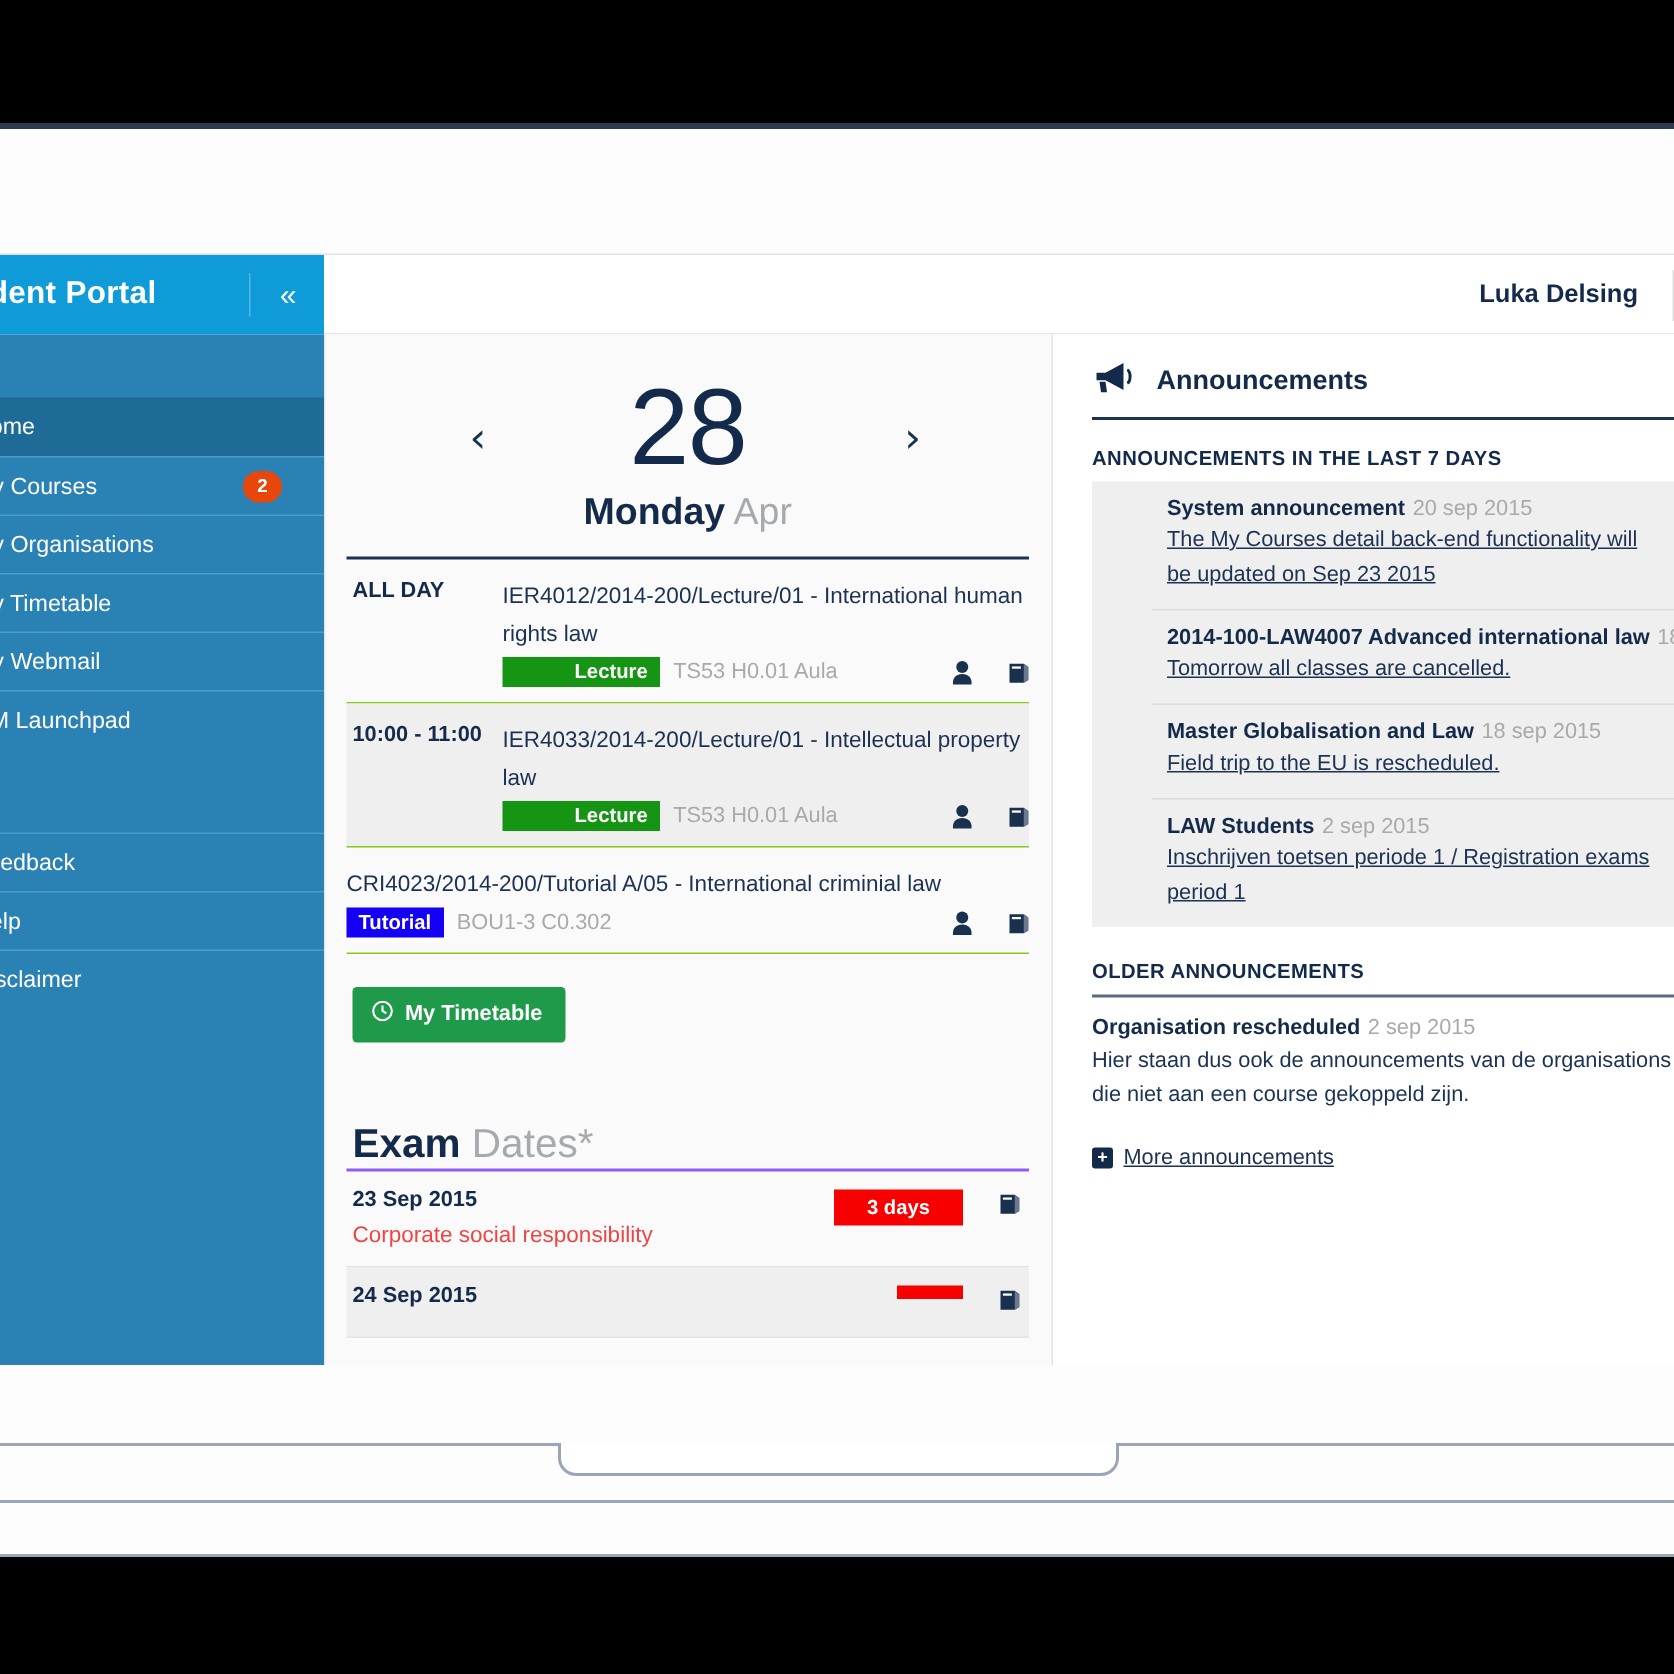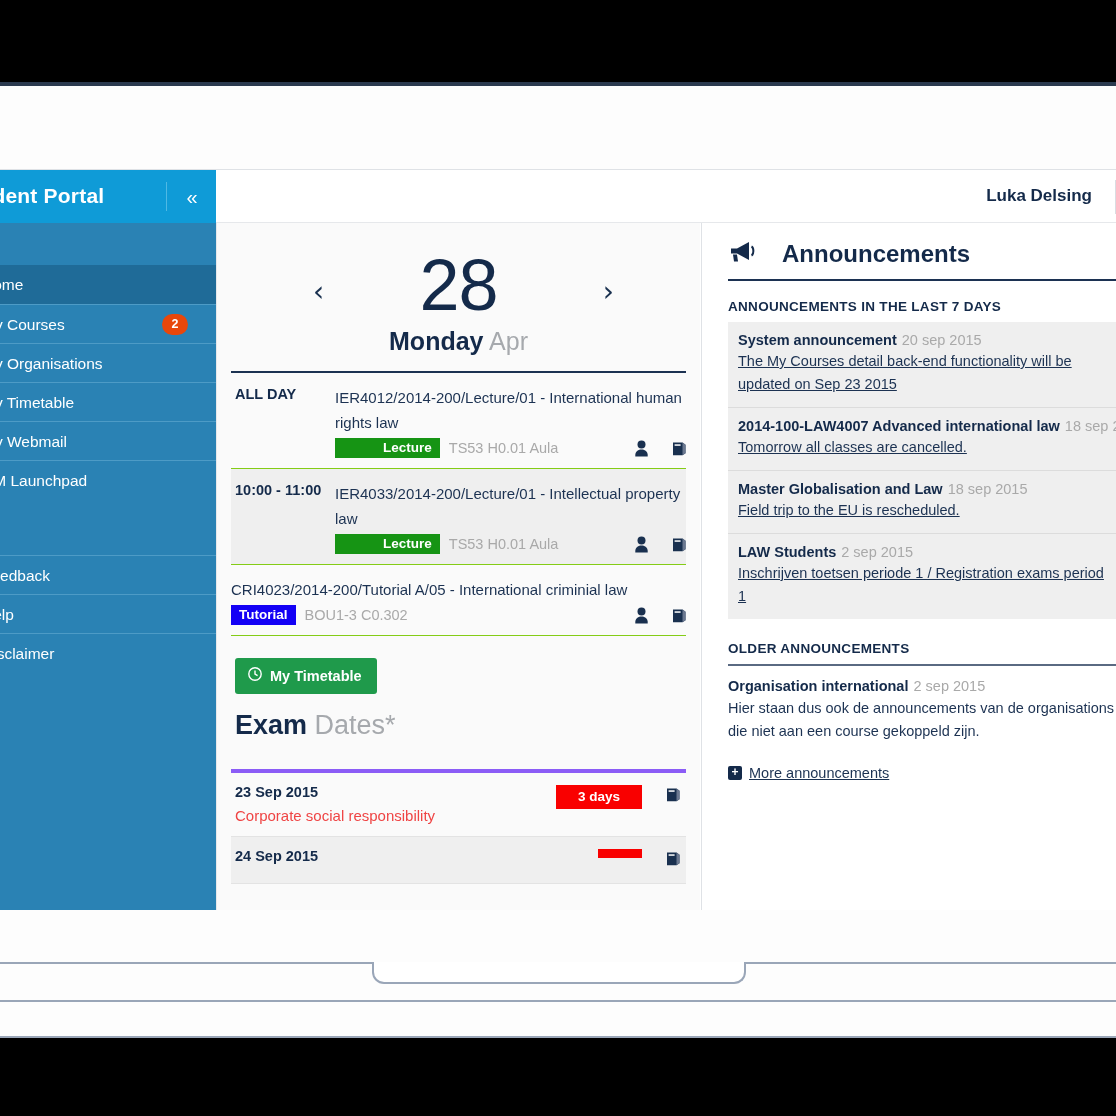--- a/index.html
+++ b/index.html
@@ -194,28 +194,28 @@
     margin: 22px 0 0 4px;
     background: #1f9a4b;
     color: #ffffff;
     font-size: 14.5px; font-weight: 700;
     padding: 9px 15px 10px 13px;
     border-radius: 3px;
     cursor: pointer;
   }
 
   .exam-head {
-    margin: 16px 0 0 4px;
+    margin: 52px 0 0 4px;
     font-size: 27px;
   }
   .exam-head b { color: #142a4a; font-weight: 700; }
   .exam-head span { color: #a6a9ad; font-weight: 400; }
   .exam-list {
-    margin-top: 28px;
-    border-top: 4px solid #8b5cf6;
+    margin-top: 1px;
+    border-top: 2px solid #8b5cf6;
   }
   .exam-row {
     position: relative;
     padding: 11px 4px 12px 4px;
     border-bottom: 1px solid #e3e3e3;
   }
   .exam-row.alt { background: #efefef; }
   .exam-date { font-size: 14.5px; font-weight: 700; color: #142a4a; }
   .exam-name { font-size: 15px; color: #ef4444; margin-top: 7px; }
   .exam-badge {
@@ -230,33 +230,33 @@
   
   .ann {
     position: absolute; left: 701px; top: 53px;
     width: 415px; height: 687px;
     background: #ffffff;
     border-left: 1px solid #dfe2e6;
     padding: 16px 0 0 26px;
     overflow: hidden;
   }
   .ann-title {
-    display: flex; align-items: center; gap: 24px;
-    font-size: 24px; font-weight: 700; color: #142a4a;
+    display: flex; align-items: center; gap: 13px;
+    font-size: 18px; font-weight: 700; color: #142a4a;
     padding-bottom: 10px;
     border-bottom: 2px solid #1c3252;
     margin-right: 0;
   }
   .ann-section {
     font-size: 13.5px; font-weight: 700; color: #142a4a;
     letter-spacing: .3px;
     margin: 18px 0 8px 0;
   }
   .ann-section.older { border-bottom: 2px solid #5a6a82; padding-bottom: 8px; margin-top: 22px;}
-  .ann-group { background: #efefef; }
+  .ann-group { background: #efefef; padding-left: 40px; }
   .ann-item {
     padding: 10px 10px 11px 10px;
     border-bottom: 1px solid #dcdcdc;
   }
   .ann-item:last-child { border-bottom: none; }
   .ann-head { font-size: 14.5px; color: #142a4a; white-space: nowrap; }
   .ann-head b { font-weight: 700; }
   .ann-head i { font-style: normal; color: #a9a9a9; margin-left: 5px; }
   .ann-link {
     display: block;
@@ -535,21 +535,21 @@
             <b>LAW Students</b><i>2 sep 2015</i>
           </div>
           <a class="ann-link">Inschrijven toetsen periode 1 / Registration exams period 1</a>
         </div>
       </div>
 
       <div class="ann-section older">OLDER ANNOUNCEMENTS</div>
 
       <div>
         <div class="ann-body-head">
-          <b>Organisation international</b><i style="font-style:normal;color:#a9a9a9;margin-left:5px;">2 sep 2015</i>
+          <b>Organisation rescheduled</b><i style="font-style:normal;color:#a9a9a9;margin-left:5px;">2 sep 2015</i>
         </div>
         <div class="ann-body-text">Hier staan dus ook de announcements van de organisations die niet aan een course gekoppeld zijn.</div>
       </div>
 
       <div class="ann-more">
         <span class="plus-box">+</span>
         <span class="lbl">More announcements</span>
       </div>
 
     </div>

